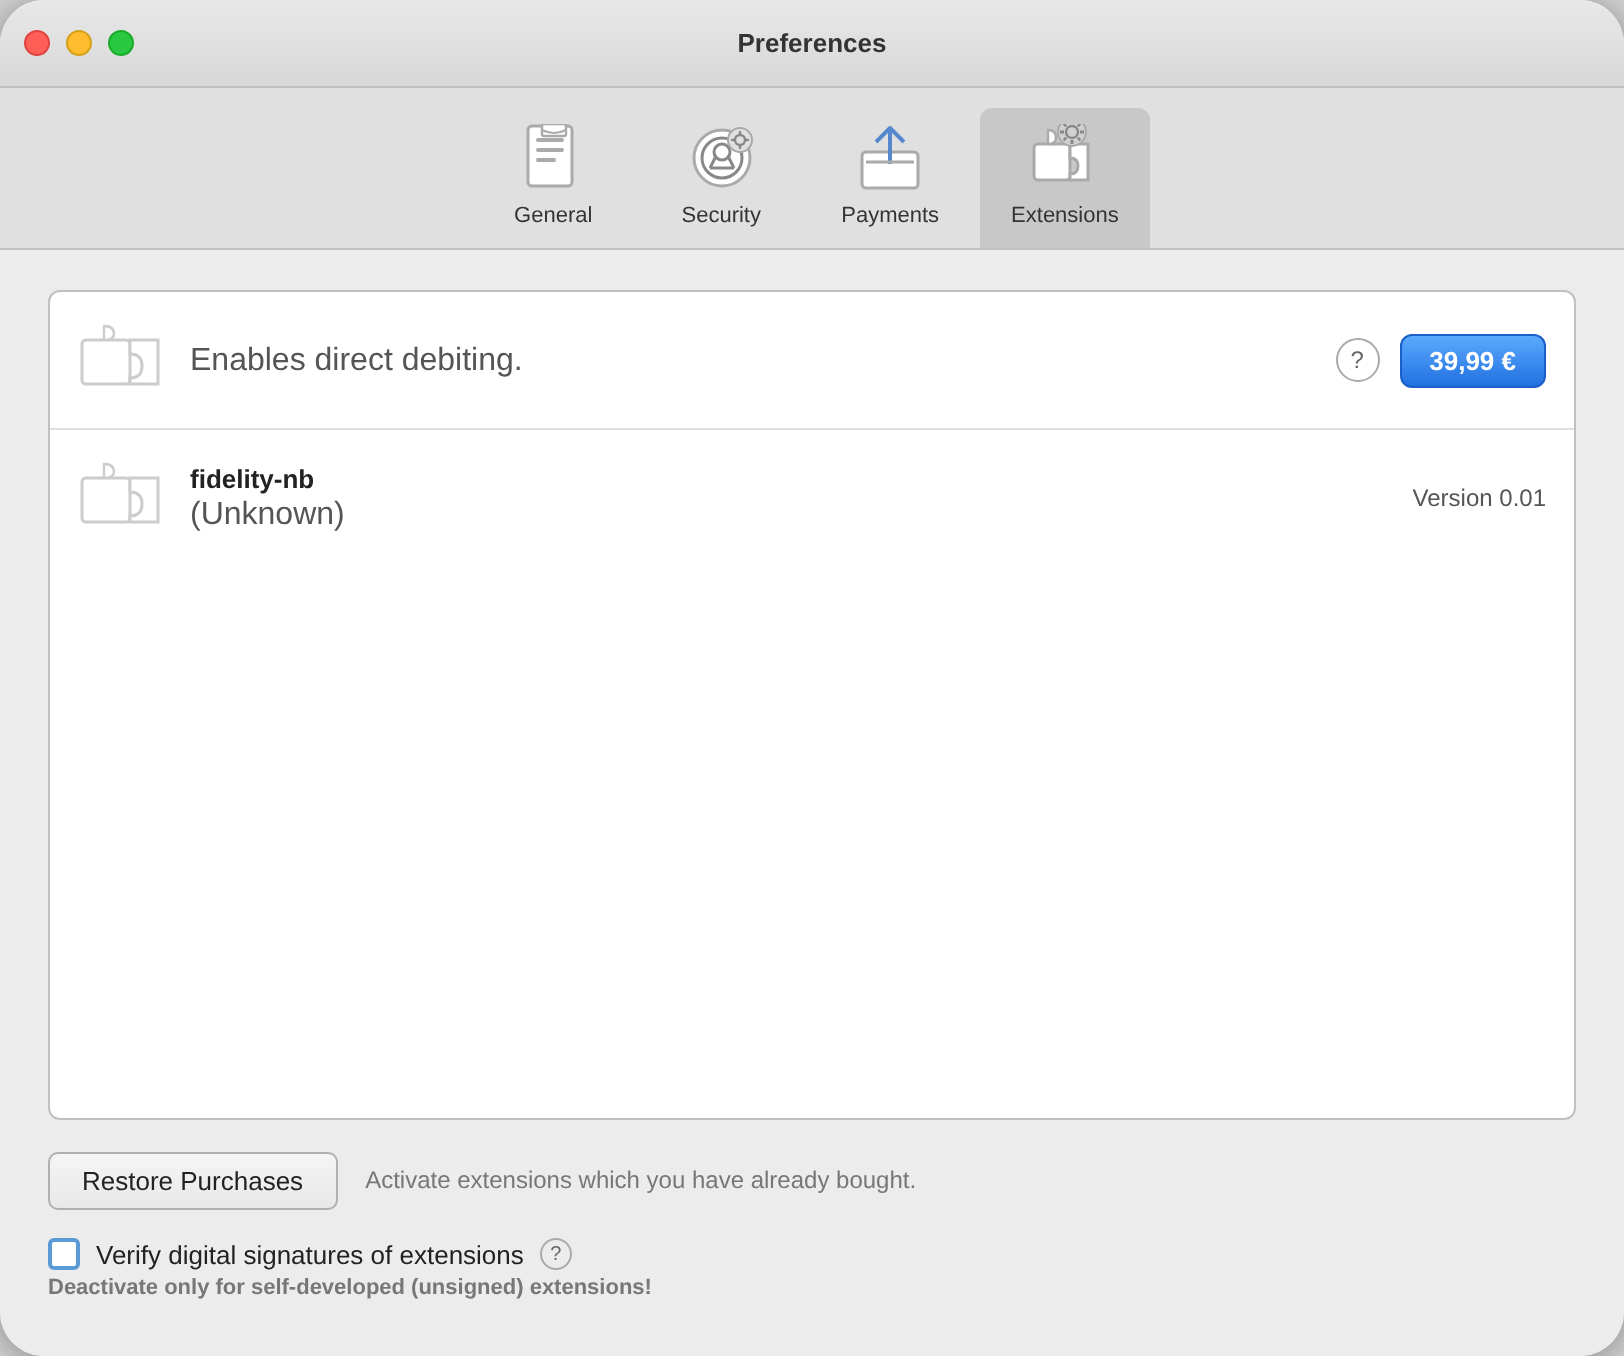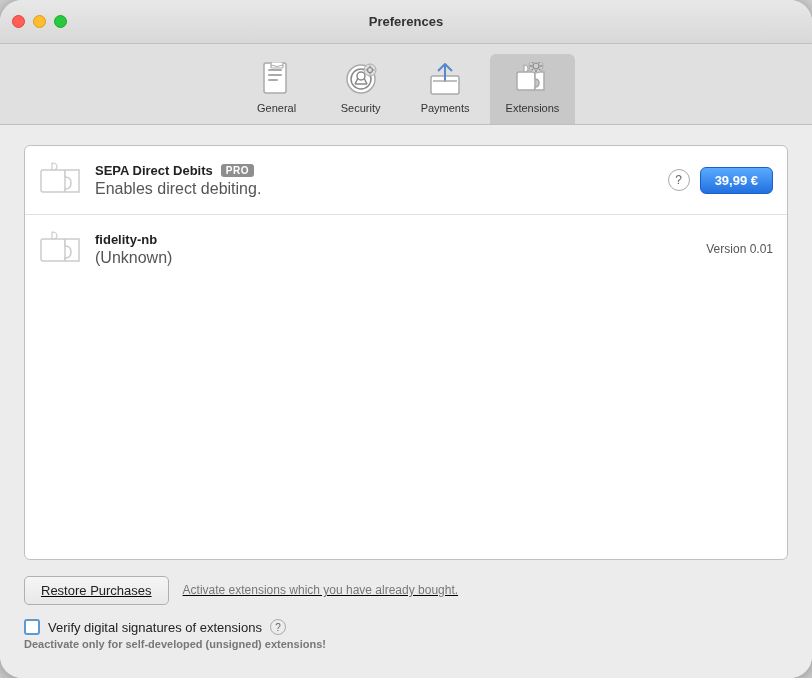--- a/index.html
+++ b/index.html
@@ -212,21 +212,20 @@
       display: flex;
       flex-direction: column;
       gap: 14px;
       padding-bottom: 8px;
     }
 
     .restore-row {
       display: flex;
       align-items: center;
       gap: 14px;
-      text-decoration: underline;
     }
 
     .restore-button {
       background: linear-gradient(to bottom, #f5f5f5, #e8e8e8);
       border: 1px solid #b0b0b0;
       border-radius: 5px;
       padding: 6px 16px;
       font-size: 13px;
       color: #222;
       cursor: pointer;
@@ -391,24 +390,20 @@
 
       <div class="extension-item">
         <div class="extension-icon">
           <svg width="44" height="44" viewBox="0 0 44 44">
             <rect x="2" y="12" width="24" height="22" rx="2" fill="white" stroke="#ccc" stroke-width="1.5"></rect>
             <path d="M26 19 Q32 19 32 25 Q32 31 26 31 L26 34 L40 34 L40 12 L26 12 Z" fill="white" stroke="#ccc" stroke-width="1.5"></path>
             <path d="M13 12 L13 5 Q18 5 18 9 Q18 12 13 12" fill="white" stroke="#ccc" stroke-width="1.2"></path>
           </svg>
         </div>
         <div class="extension-info">
-          <div class="extension-name">
-            <span>SEPA Direct Debits</span>
-            <span class="pro-badge">PRO</span>
-          </div>
           <div class="extension-desc">Enables direct debiting.</div>
         </div>
         <div class="extension-actions">
           <div class="help-button">?</div>
           <button class="buy-button">39,99 €</button>
         </div>
       </div>
 
       <div class="extension-item">
         <div class="extension-icon">

